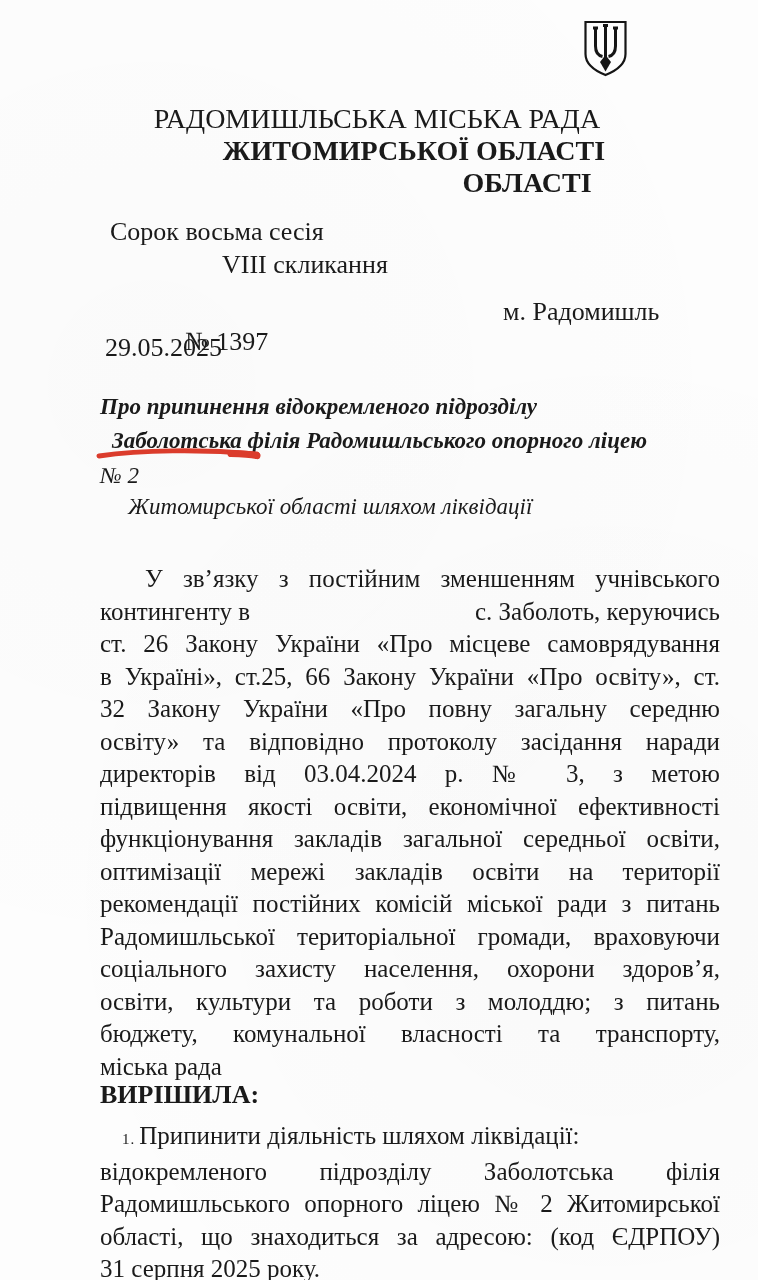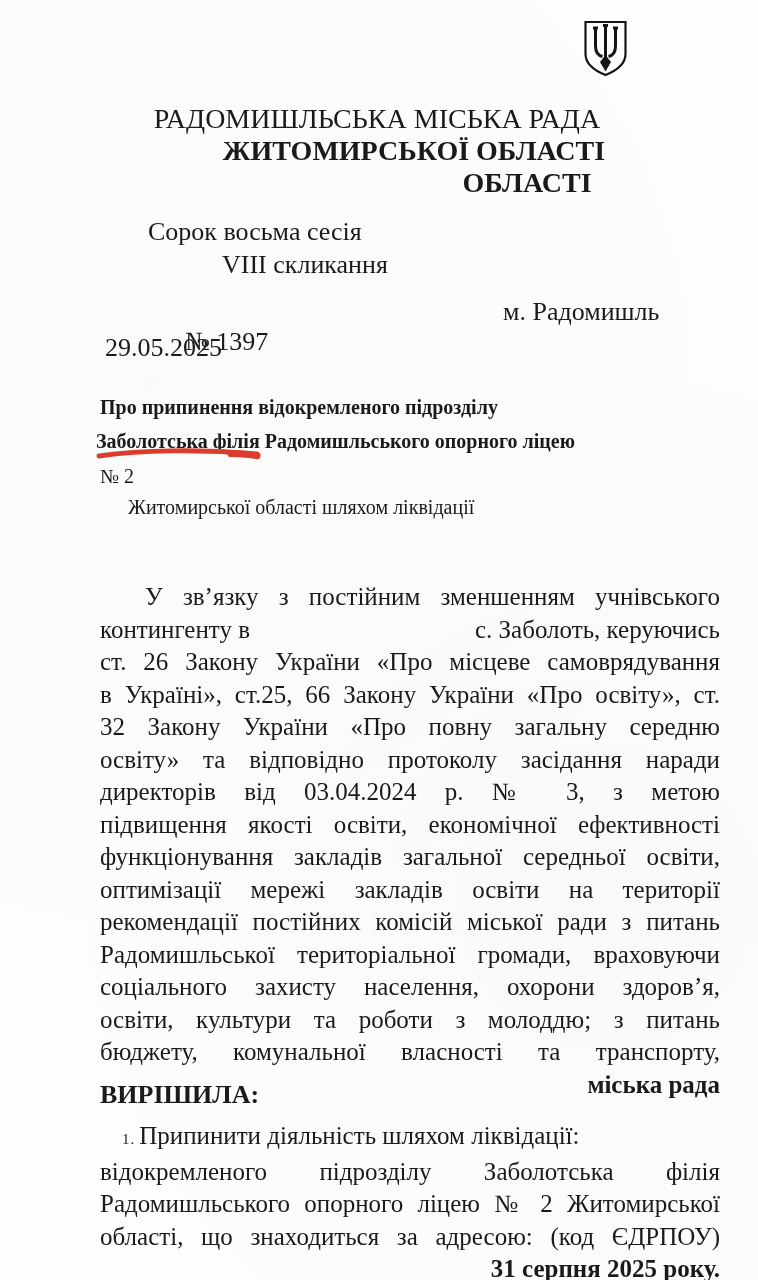--- a/index.html
+++ b/index.html
@@ -13,28 +13,28 @@
       radial-gradient(circle at 80% 70%, rgba(0,0,0,0.015), transparent 55%);
     overflow:hidden;
     font-family:"Liberation Serif","DejaVu Serif",serif;
     color:#1a1a1a;
   }
   .abs{position:absolute;white-space:nowrap;}
   .ctr{transform:translateX(-50%);}
   .hdr{font-size:28px;line-height:30px;}
   .b{font-weight:bold;}
   .t26{font-size:26px;line-height:30px;}
-  .subj{font-size:20px;line-height:30px;}
+  .subj{font-size:23px;line-height:30px;font-style:italic;}
   .bodyblock{
     position:absolute;left:100px;top:563px;width:620px;
     font-size:25px;line-height:32.5px;
   }
   .jline{text-align:justify;text-align-last:justify;}
-  .lline{text-align:right;font-weight:bold;}
-  .indent{text-indent:45px;margin-top:18px;}
+  .lline{text-align:left;}
+  .indent{text-indent:45px;}
   .sline{display:flex;justify-content:space-between;}
   .resblock{
     position:absolute;left:100px;top:1120px;width:620px;
     font-size:25px;line-height:32.5px;
   }
   .res-first{padding-left:22px;text-align:left;}
   .small-num{font-size:15px;letter-spacing:1px;padding-right:4px;}
   svg{display:block;}
 </style>
 </head>
@@ -52,29 +52,29 @@
       <path d="M30.5,8 H35.5"></path>
       <path d="M20.5,5.5 H25.5"></path>
     </g>
     <path d="M23,35 L28.5,42 L23,51.5 L17.5,42 Z" fill="#151515"></path>
   </svg>
 
   <div class="abs hdr ctr" style="left:377px;top:104px;">РАДОМИШЛЬСЬКА МІСЬКА РАДА</div>
   <div class="abs hdr b ctr" style="left:414px;top:136px;">ЖИТОМИРСЬКОЇ ОБЛАСТІ</div>
   <div class="abs hdr b ctr" style="left:527px;top:168px;">ОБЛАСТІ</div>
 
-  <div class="abs t26" style="left:110px;top:217px;margin-left:38px;">Сорок восьма сесія</div>
+  <div class="abs t26" style="left:110px;top:217px;">Сорок восьма сесія</div>
   <div class="abs t26" style="left:222px;top:250px;">VIII скликання</div>
 
   <div class="abs t26" style="left:105px;top:297px;margin-top:36px;">29.05.2025</div>
   <div class="abs t26" style="left:503px;top:297px;">м. Радомишль</div>
   <div class="abs t26" style="left:185px;top:327px;text-align:right;">№ 1397</div>
 
   <div class="abs subj b" style="left:100px;top:392px;">Про припинення відокремленого підрозділу</div>
-  <div class="abs subj b" style="left:96px;top:426px;">Заболотська філія Радомишльського опорного ліцею</div>
+  <div class="abs subj b" style="left:112px;top:426px;">Заболотська філія Радомишльського опорного ліцею</div>
   <div class="abs subj" style="left:100px;top:461px;">№ 2</div>
   <div class="abs subj" style="left:100px;top:492px;margin-left:28px;">Житомирської області шляхом ліквідації</div>
 
   <svg class="abs" style="left:96px;top:445px;" width="168" height="18" viewBox="0 0 168 18" aria-hidden="true">
     <path d="M3,11 C45,5 105,4 161,9" fill="none" stroke="#db3c2c" stroke-width="5" stroke-linecap="round"></path>
     <path d="M135,8.6 C146,9 155,9.6 161,10.6" fill="none" stroke="#db3c2c" stroke-width="7" stroke-linecap="round"></path>
   </svg>
 
   <div class="bodyblock" id="body-lines">
       <div class="jline indent">У зв’язку з постійним зменшенням учнівського</div>

